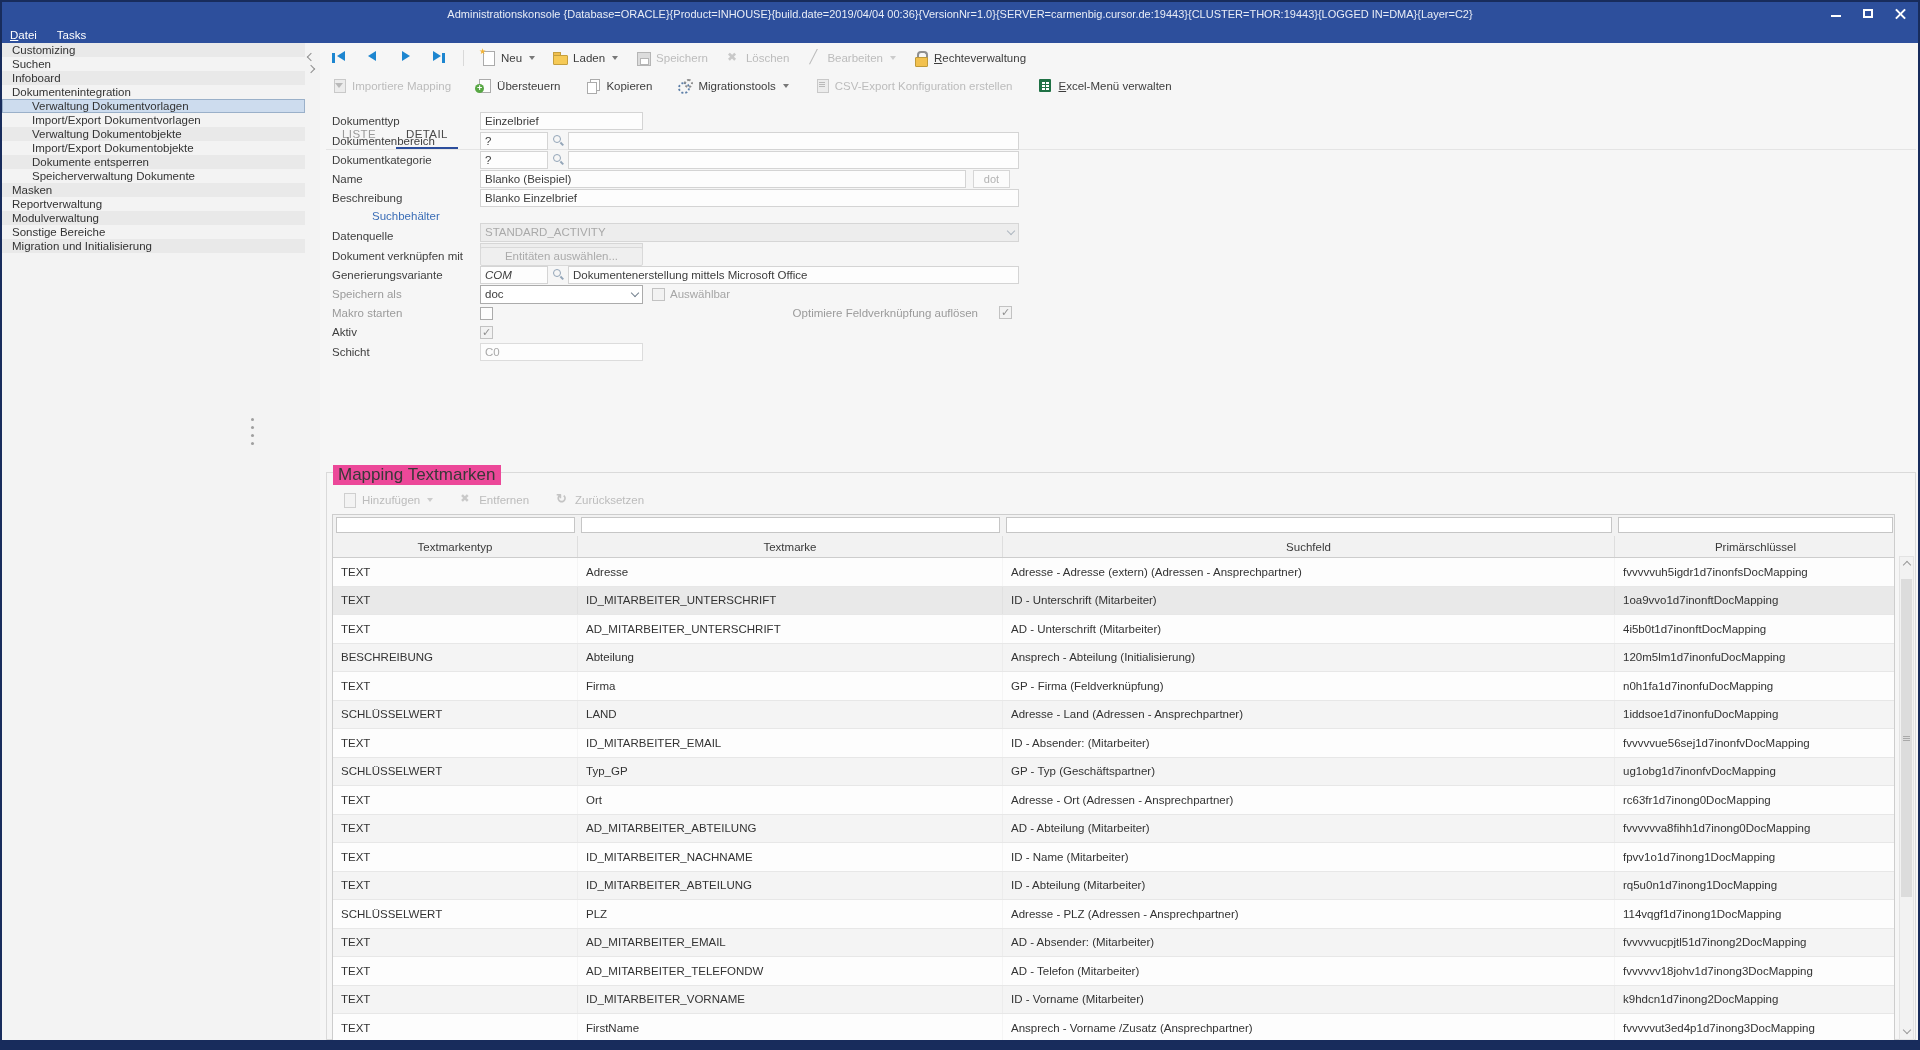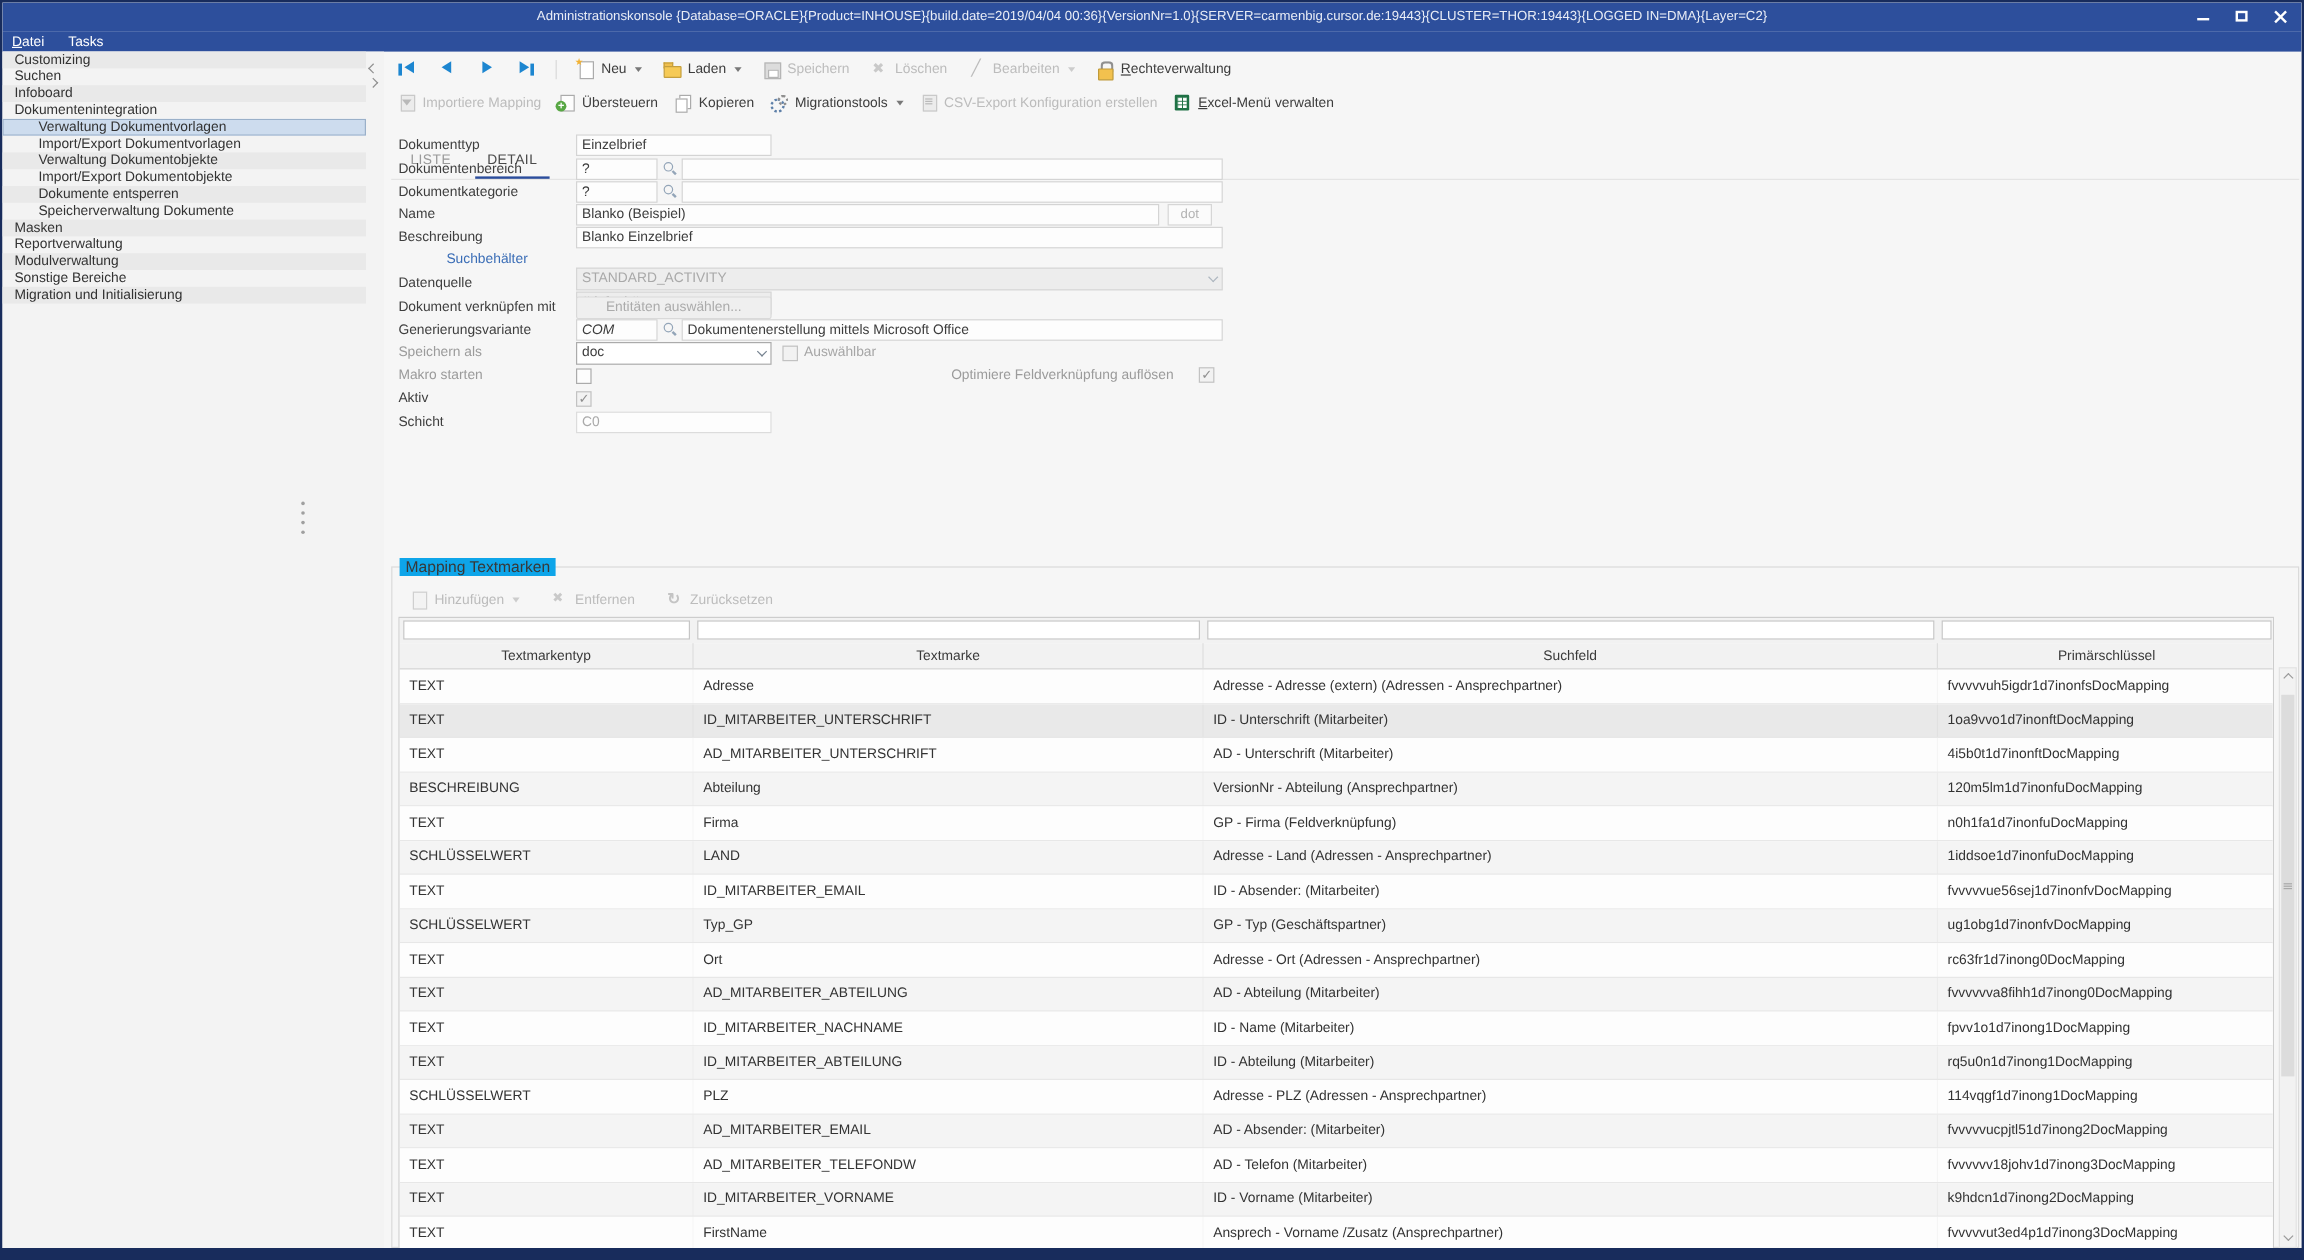--- a/index.html
+++ b/index.html
@@ -26,21 +26,21 @@
   .snav.sel{background:#cddcee;box-shadow:inset 0 0 0 1px #9ab0c9;}
   .sb-chev{position:absolute;left:306px;width:6px;height:6px;border-left:1.4px solid #8f8f8f;border-bottom:1.4px solid #8f8f8f;}
   .sb-chev.l{top:52px;transform:rotate(45deg);}
   .sb-chev.r{top:64px;transform:rotate(225deg);}
   .split-grip{position:absolute;left:249px;top:416px;width:3px;height:30px;}
   .split-grip::before{content:"";position:absolute;width:3px;height:3px;border-radius:50%;background:#9f9f9f;
       box-shadow:0 8px 0 #9f9f9f,0 16px 0 #9f9f9f,0 24px 0 #9f9f9f;}
   
   .toolbar{position:absolute;display:flex;align-items:center;}
   #toolbar1{left:324px;top:44px;height:24px;gap:6px;}
-  #toolbar2{left:324px;top:72px;height:24px;gap:2px;}
+  #toolbar2{left:324px;top:72px;height:24px;gap:14px;}
   #mapToolbar{left:334px;top:487px;height:22px;gap:14px;position:absolute;display:flex;align-items:center;}
   .tbtn{display:flex;align-items:center;gap:5px;padding:2px 6px;font-size:11.5px;color:#3d3d3d;white-space:nowrap;cursor:default;}
   .tbtn.off{color:#bcbcbc;}
   .tsep{width:1px;height:16px;background:#d9d9d9;margin:0 5px;}
   .caret{width:0;height:0;border-left:3.5px solid transparent;border-right:3.5px solid transparent;border-top:4px solid #787878;margin-left:2px;}
   .off .caret{border-top-color:#cccccc;}
   
   .ic{position:relative;display:inline-block;width:15px;height:14px;flex:none;}
   .ic-nav-first::before{content:"";position:absolute;left:0;top:2px;width:3px;height:10px;background:#1d86d0;}
   .ic-nav-first::after{content:"";position:absolute;left:5px;top:0;border-top:5px solid transparent;border-bottom:5px solid transparent;border-right:8px solid #1d86d0;}
@@ -96,21 +96,21 @@
   .combo.dis .chev{border-color:#aeb7c0;}
   .softbtn{height:19px;width:163px;border:1px solid #d9d9d9;background:#efefef;color:#ababab;font-size:11.5px;border-radius:2px;}
   .cb{width:13px;height:13px;border:1px solid #ababab;background:#fdfdfd;display:inline-block;position:relative;flex:none;}
   .cb.checked::after{content:"✓";position:absolute;left:1px;top:-1px;font-size:11px;color:#8f8f8f;}
   .cb.dis{background:#f2f2f2;border-color:#c2c2c2;}
   .cblabel{font-size:11.5px;color:#a6a6a6;margin-left:5px;white-space:nowrap;}
   .optlabel{position:absolute;left:450px;width:196px;text-align:right;font-size:11.5px;color:#9b9b9b;white-space:nowrap;}
   .optcb{position:absolute;left:667px;top:3px;}
   
   .groupbox{position:absolute;left:324px;top:470px;width:1590px;height:568px;border:1px solid #dadada;}
-  .gb-label{position:absolute;left:331px;top:463px;background:#0ea5e9;padding:0 5px;font-size:13px;color:#383838;}
+  .gb-label{position:absolute;left:331px;top:463px;background:#ec4899;padding:0 5px;font-size:17px;color:#383838;}
   .grid{position:absolute;left:330px;top:512px;width:1563px;height:552px;border:1px solid #cdcdcd;background:#fff;overflow:hidden;font-size:11.5px;}
   .grid-filter{display:flex;height:21px;background:#f2f2f2;}
   .fcell{padding:2px 3px;flex:none;}
   .fcell input{width:100%;height:16px;border:1px solid #c6c6c6;background:#fff;outline:none;font-size:11px;padding:0 3px;}
   .grid-head{display:flex;height:22px;background:#f2f2f2;border-bottom:1px solid #cdcdcd;}
   .ghead{flex:none;display:flex;align-items:center;justify-content:center;color:#3a3a3a;border-right:1px solid #dedede;cursor:default;}
   .ghead:last-child{border-right:none;}
   .trow{display:flex;height:28.5px;border-bottom:1px solid #e7e7e7;background:#fdfdfd;cursor:default;}
   .trow.alt{background:#f4f4f4;}
   .trow.sel{background:#e9e9e9;}
@@ -370,21 +370,21 @@
         </div>
         <div class="trow">
           <span class="cell c0">TEXT</span>
           <span class="cell c1">AD_MITARBEITER_UNTERSCHRIFT</span>
           <span class="cell c2">AD - Unterschrift (Mitarbeiter)</span>
           <span class="cell c3">4i5b0t1d7inonftDocMapping</span>
         </div>
         <div class="trow alt">
           <span class="cell c0">BESCHREIBUNG</span>
           <span class="cell c1">Abteilung</span>
-          <span class="cell c2">VersionNr - Abteilung (Ansprechpartner)</span>
+          <span class="cell c2">Ansprech - Abteilung (Initialisierung)</span>
           <span class="cell c3">120m5lm1d7inonfuDocMapping</span>
         </div>
         <div class="trow">
           <span class="cell c0">TEXT</span>
           <span class="cell c1">Firma</span>
           <span class="cell c2">GP - Firma (Feldverknüpfung)</span>
           <span class="cell c3">n0h1fa1d7inonfuDocMapping</span>
         </div>
         <div class="trow alt">
           <span class="cell c0">SCHLÜSSELWERT</span>

